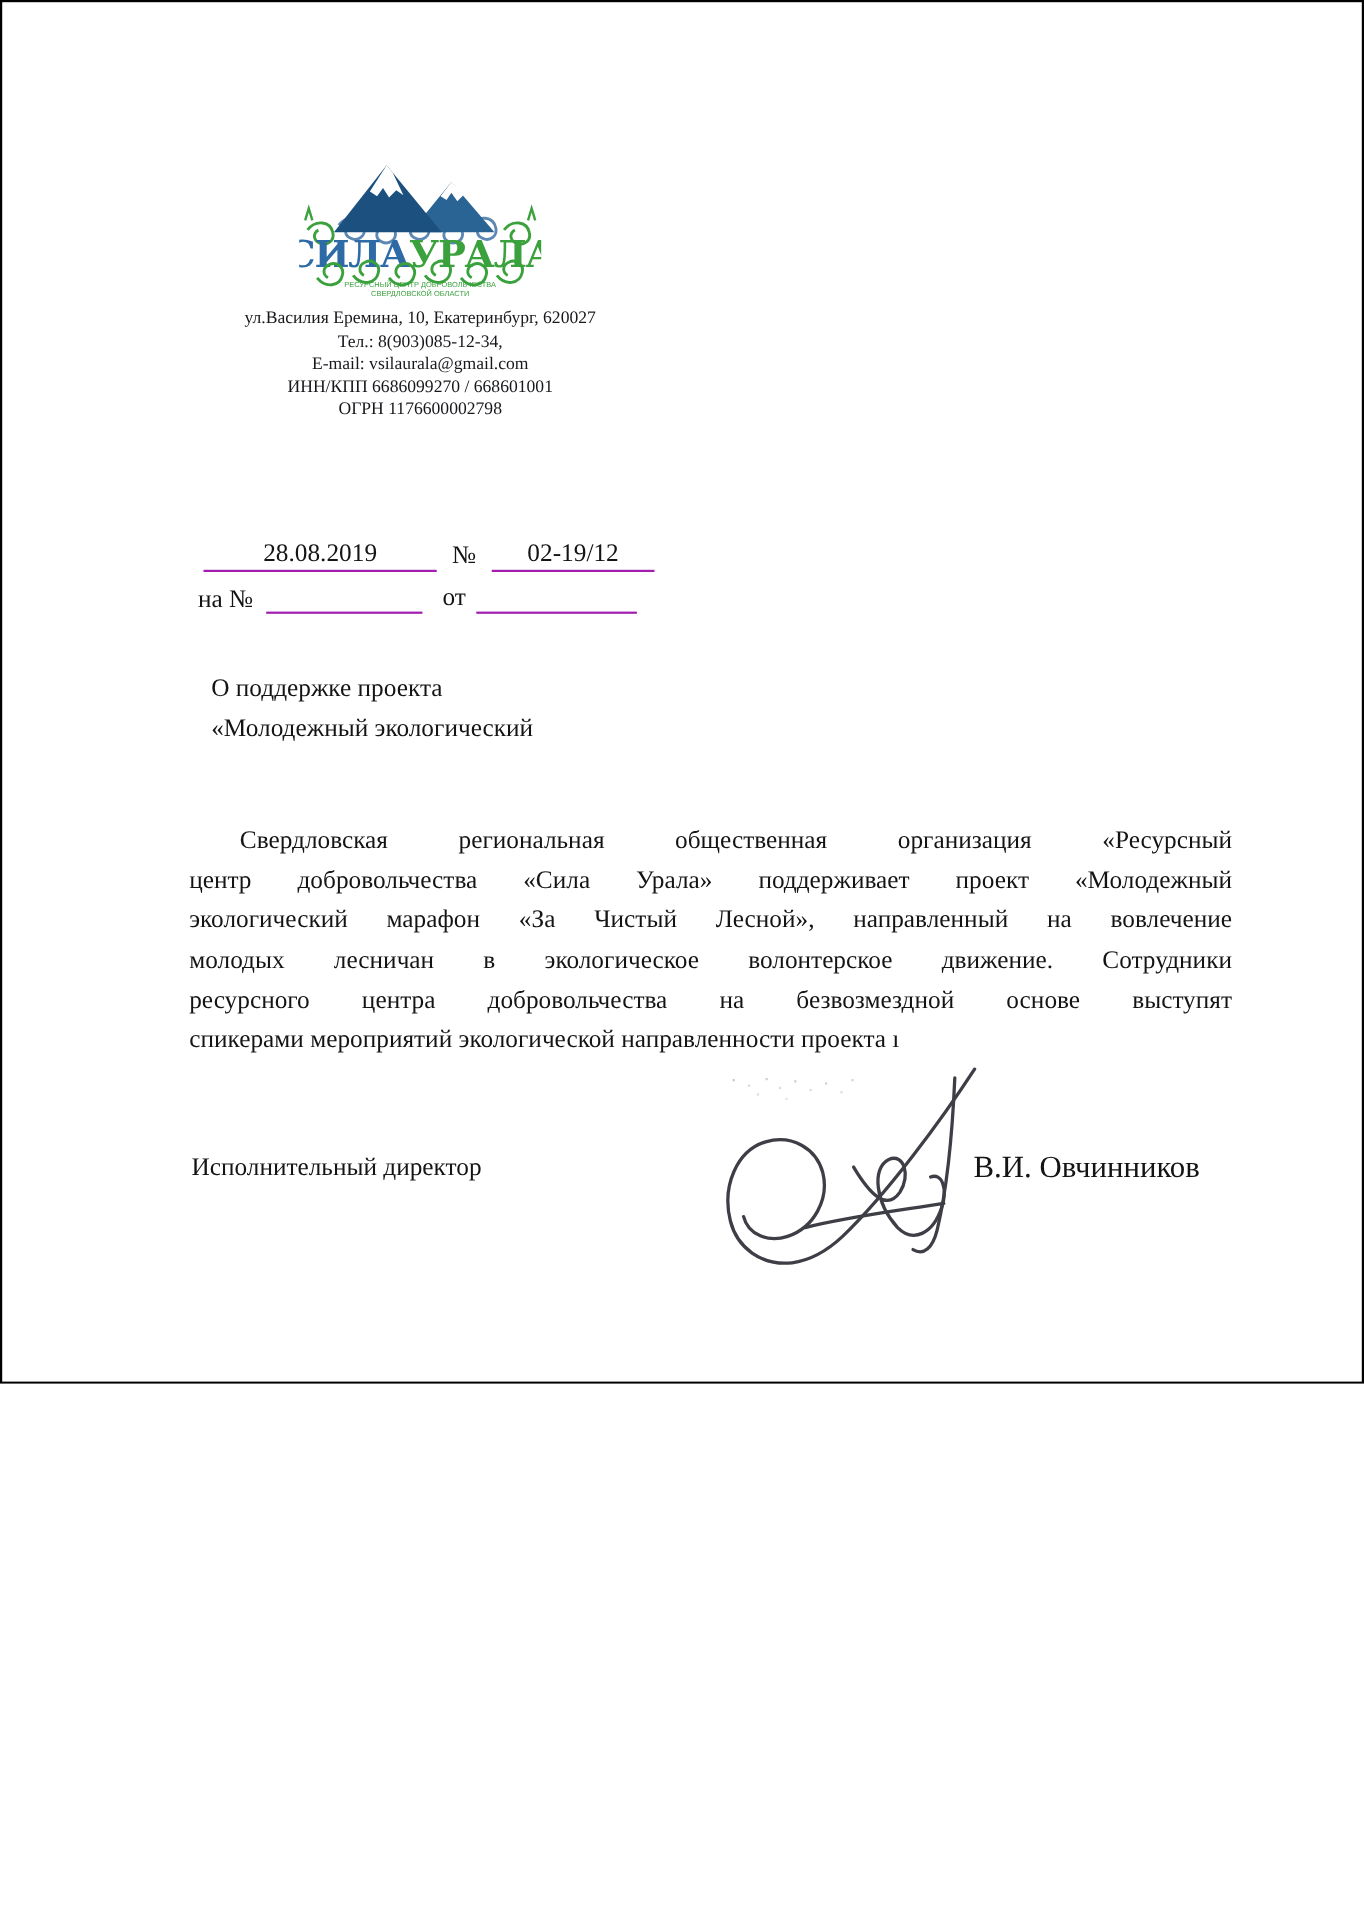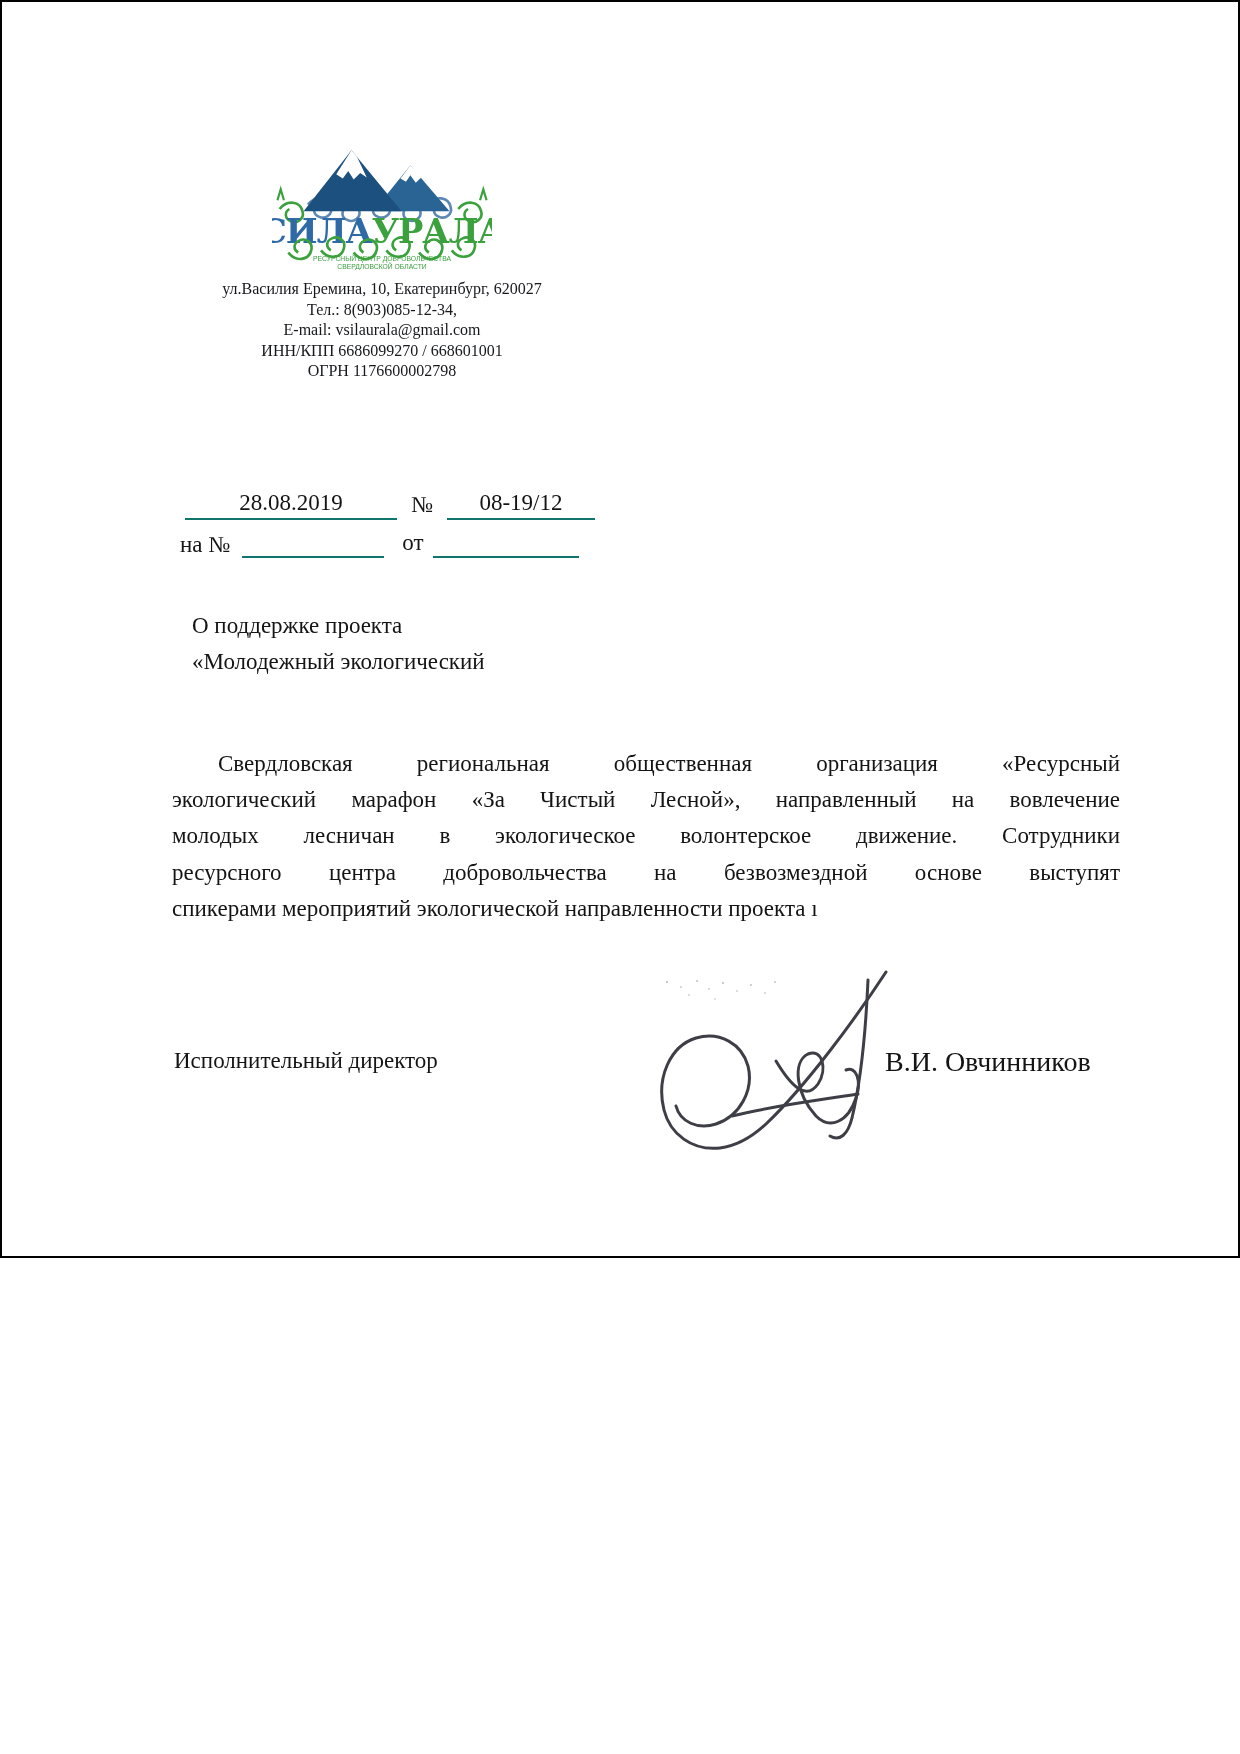--- a/index.html
+++ b/index.html
@@ -14,21 +14,21 @@
     overflow:hidden;
   }
   
   .letterhead{position:absolute;left:150px;top:146px;width:460px;text-align:center;}
   .logo-wrap{width:220px;margin:0 auto;}
   .org-lines{margin-top:6px;font-weight:bold;font-size:19px;line-height:22px;color:#101418;letter-spacing:.4px;}
   .contact-lines{margin-top:5px;font-size:16px;line-height:20.5px;color:#17181c;}
   
   .ref-row1{position:absolute;left:183px;top:488px;display:flex;align-items:flex-end;font-size:23px;}
   .ref-row2{position:absolute;left:178px;top:528px;display:flex;align-items:flex-end;font-size:23px;}
-  .u-cell{display:inline-block;border-bottom:2px solid #0f766e;text-align:center;padding-bottom:2px;}
+  .u-cell{display:inline-block;border-bottom:2px solid #a21caf;text-align:center;padding-bottom:2px;}
   .ref-date{width:212px;}
   .ref-no{margin:0 14px 2px 14px;}
   .ref-num{width:148px;}
   .blank1{width:142px;margin-left:12px;}
   .ot{margin:0 10px 2px 18px;}
   .blank2{width:146px;}
   
   .subject{position:absolute;left:190px;top:606px;font-size:23px;line-height:36px;}
   
   .body-text{position:absolute;left:170px;top:744px;width:948px;font-size:23px;line-height:36.2px;}
@@ -102,37 +102,38 @@
       <div>Тел.: 8(903)085-12-34,</div>
       <div>E-mail: vsilaurala@gmail.com</div>
       <div>ИНН/КПП 6686099270 / 668601001</div>
       <div>ОГРН 1176600002798</div>
     </div>
   </div>
 
   <div class="ref-row1">
     <span class="u-cell ref-date">28.08.2019</span>
     <span class="ref-no">№</span>
-    <span class="u-cell ref-num">08-19/12</span>
+    <span class="u-cell ref-num">02-19/12</span>
   </div>
 
   <div class="ref-row2">
     <span>на №</span>
     <span class="u-cell blank1"></span>
     <span class="ot">от</span>
     <span class="u-cell blank2"></span>
   </div>
 
   <div class="subject">
     <div>О поддержке проекта</div>
     <div>«Молодежный экологический</div>
   </div>
 
   <div class="body-text">
     <div class="body-line first">Свердловская региональная общественная организация «Ресурсный</div>
+    <div class="body-line">центр добровольчества «Сила Урала» поддерживает проект «Молодежный</div>
     <div class="body-line">экологический марафон «За Чистый Лесной», направленный на вовлечение</div>
     <div class="body-line">молодых лесничан в экологическое волонтерское движение. Сотрудники</div>
     <div class="body-line">ресурсного центра добровольчества на безвозмездной основе выступят</div>
     <div class="body-line last">спикерами мероприятий экологической направленности проекта ı</div>
   </div>
 
   <div class="speckles"></div>
 
   <div class="sig-title">Исполнительный директор</div>
 

